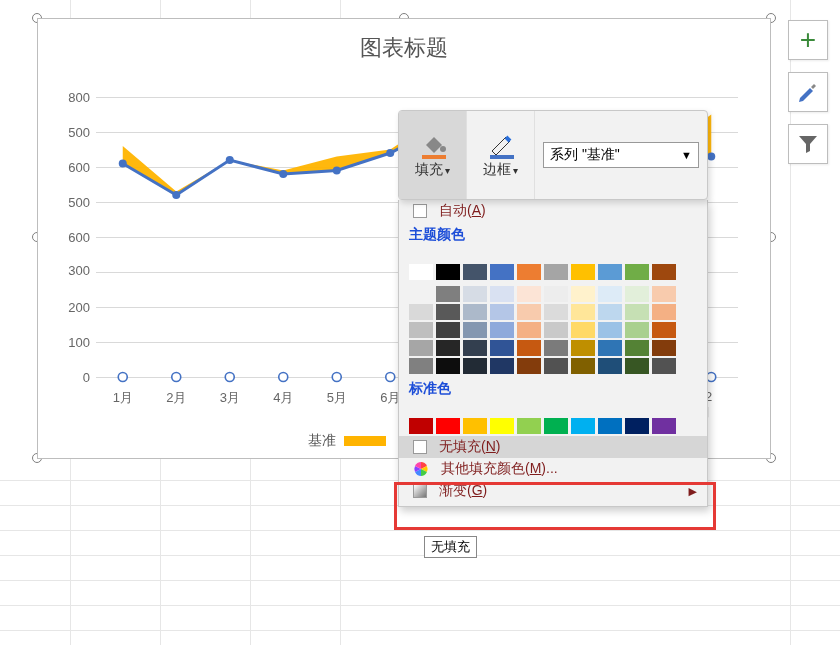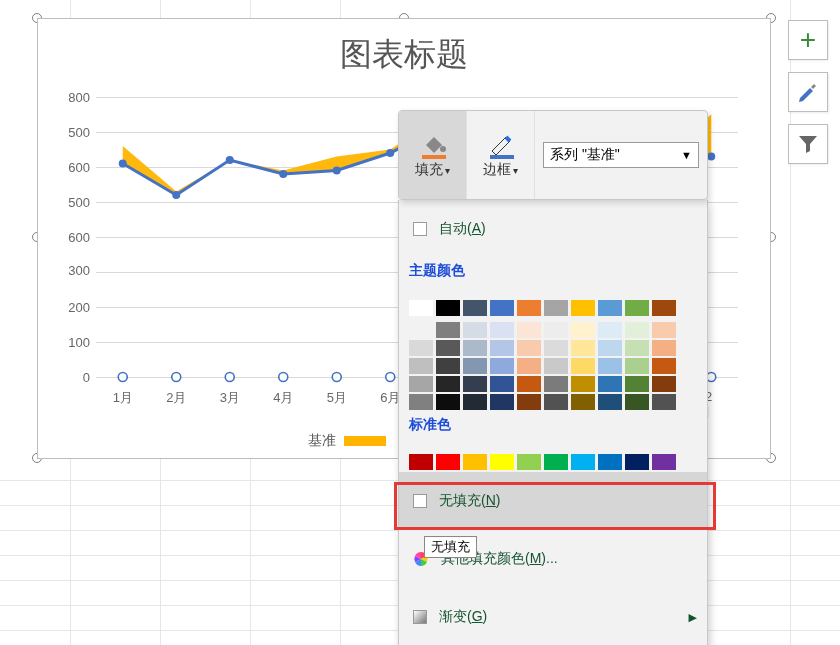--- a/index.html
+++ b/index.html
@@ -26,21 +26,21 @@
   }
   .chart-frame {
     position: absolute;
     left: 37px; top: 18px;
     width: 734px; height: 441px;
     border: 1px solid #bdbdbd;
     background: #fff;
   }
   .chart-title {
     text-align: center;
-    font-size: 32px;
+    font-size: 22px;
     color: #555;
     padding: 14px 0 6px 0;
   }
   .plot-area {
     position: absolute;
     left: 58px; top: 78px;
     width: 642px; height: 280px;
   }
   .gridline {
     position: absolute;
@@ -125,22 +125,22 @@
     width: 310px;
     background: #f2f2f2;
     border: 1px solid #c8c8c8;
     border-top: none;
     box-shadow: 2px 4px 8px rgba(0,0,0,0.2);
     z-index: 4;
     padding-bottom: 4px;
   }
   .dd-row {
     display:flex; align-items:center;
-    padding: 20px 14px;
-    font-size: 14px; color:#14532d;
+    padding: 2px 14px;
+    font-size: 14px; color:#7f1d1d;
     cursor:pointer;
     position: relative;
   }
   .dd-header {
     padding: 4px 10px 20px 10px;
     font-weight: bold; color:#1d4ed8;
     cursor: default;
   }
   .swatch {
     width: 14px; height: 14px;

